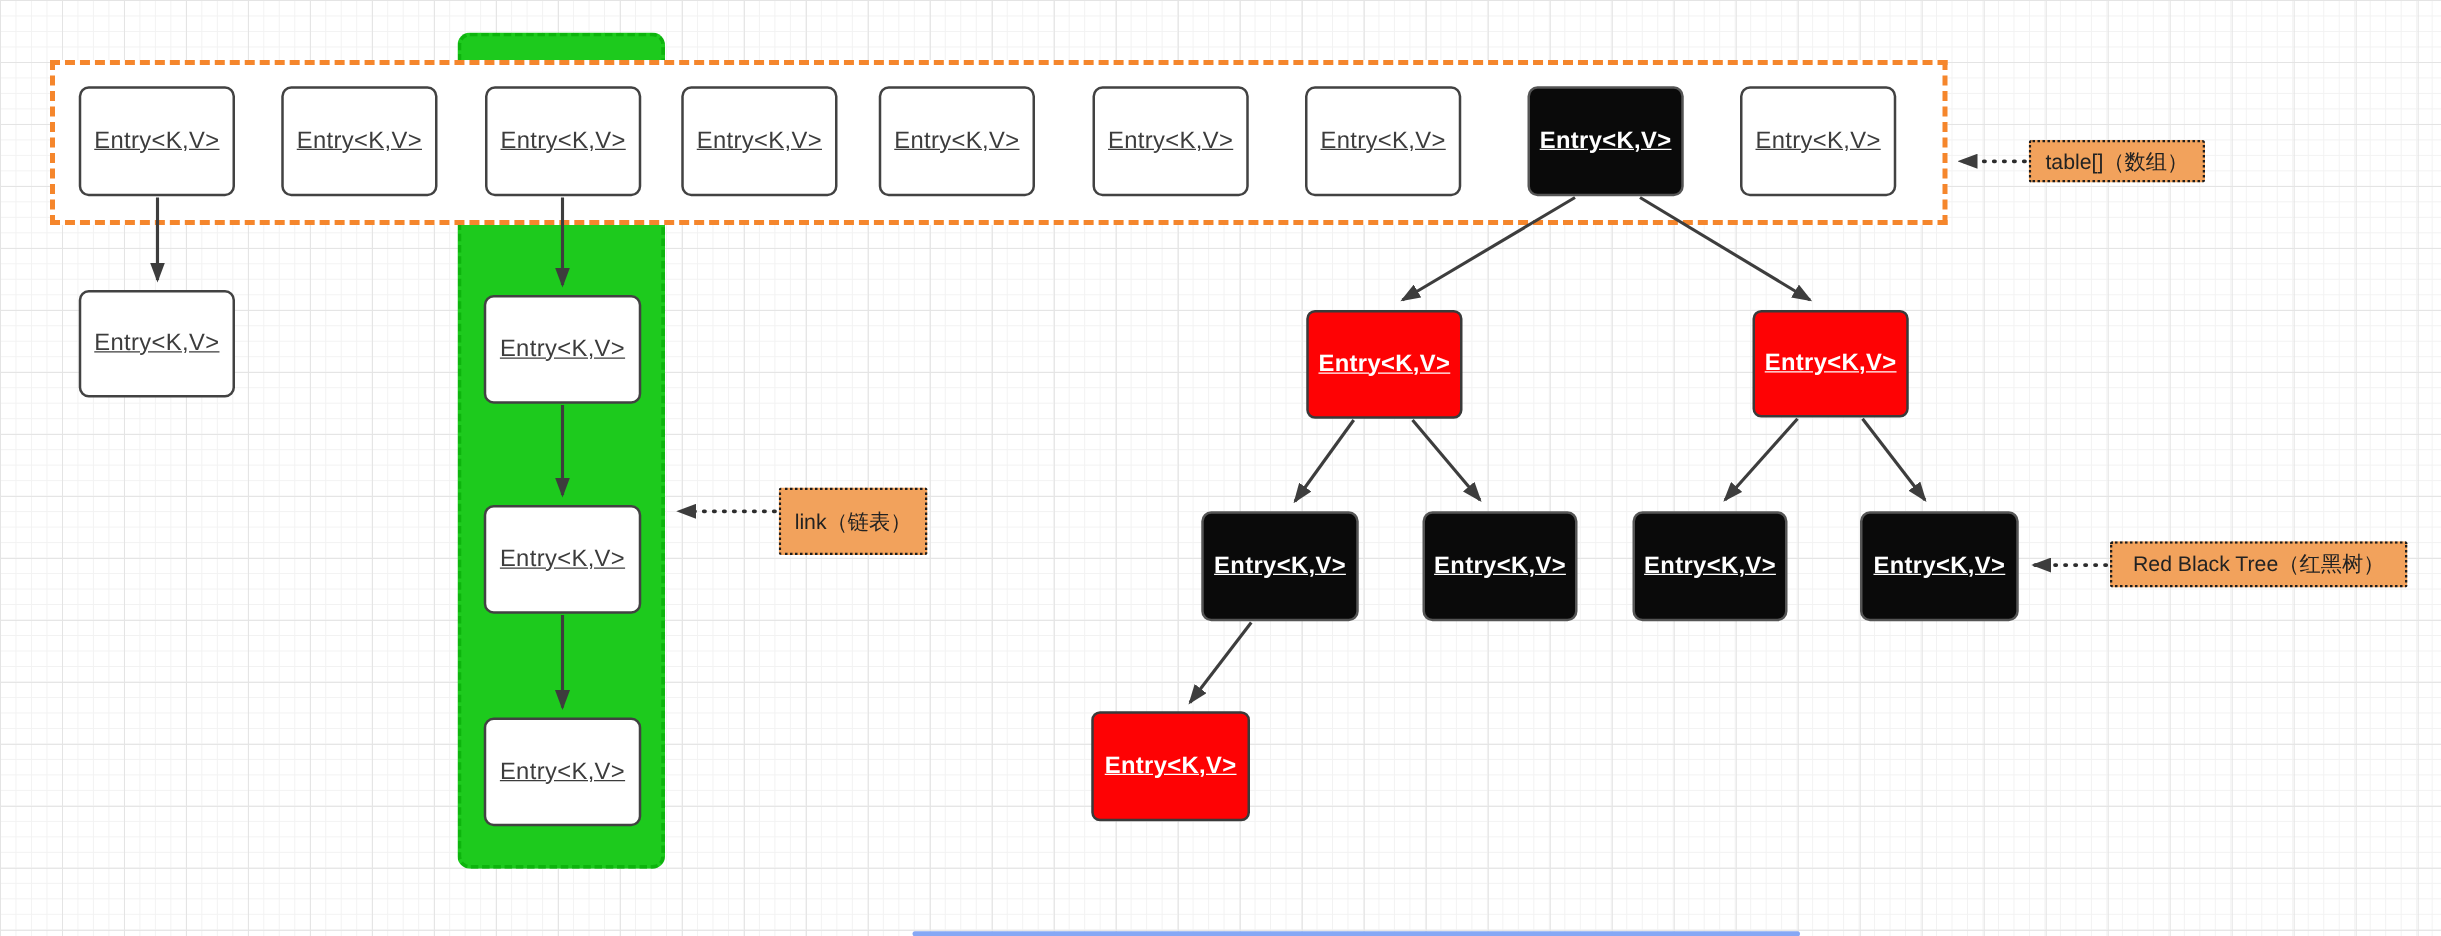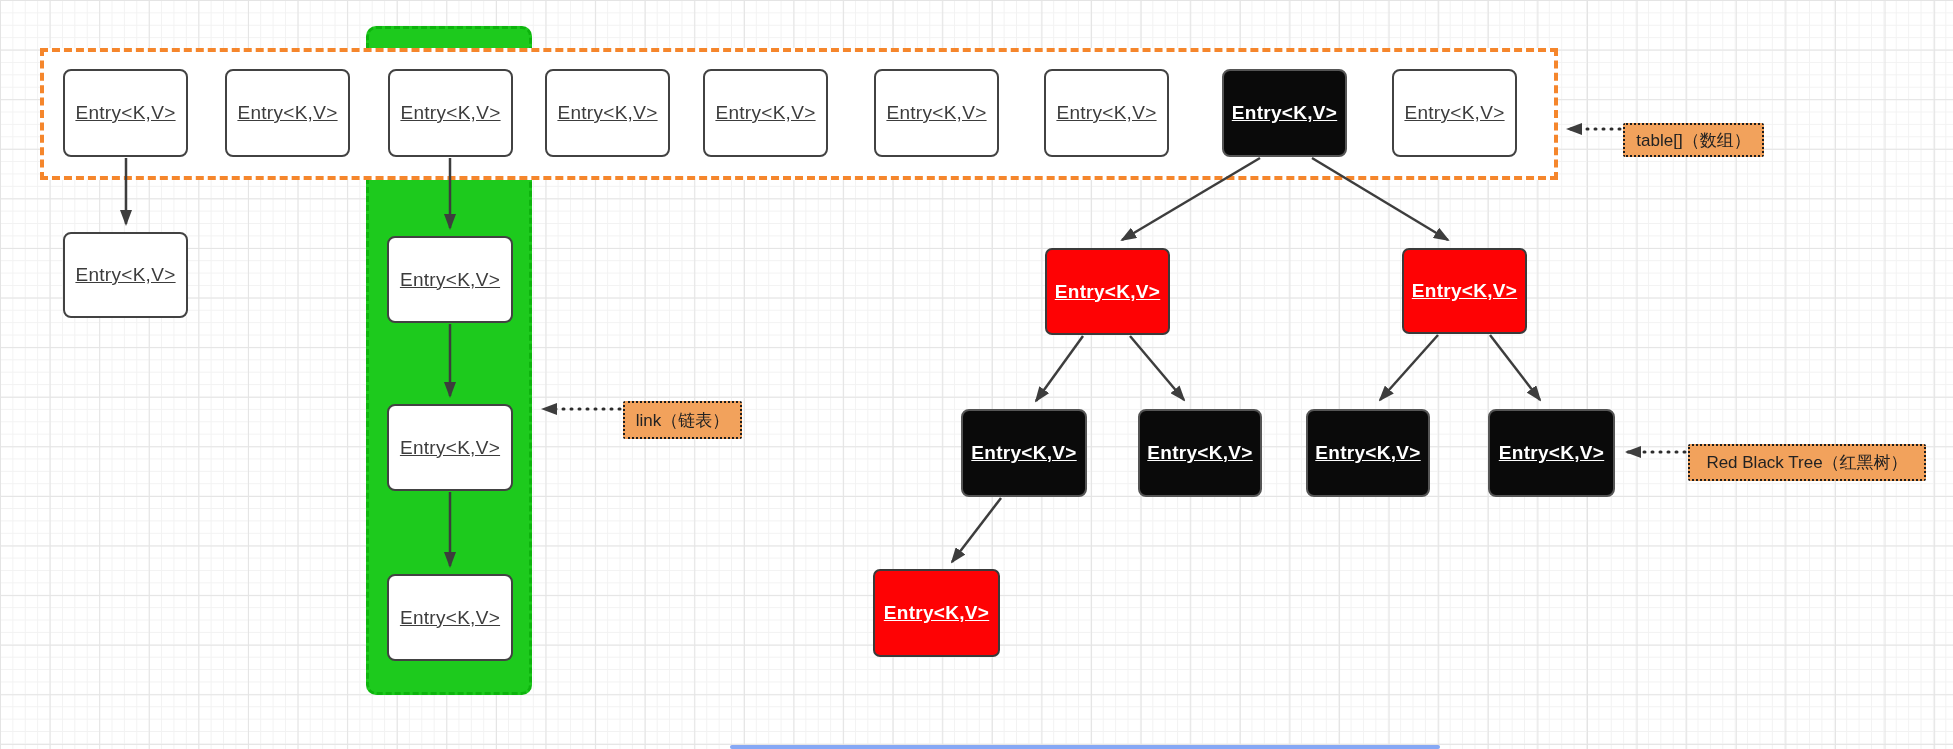--- a/index.html
+++ b/index.html
@@ -36,21 +36,21 @@
     width:125px;height:88px;box-sizing:border-box;border-radius:8px;
     font-size:19px;letter-spacing:.3px;z-index:3;white-space:nowrap;text-decoration:underline;
   }
   .node.white{background:#ffffff;border:2px solid #424242;color:#3c3c3c;}
   .node.black{background:#0a0a0a;border:2px solid #555555;color:#ffffff;font-weight:bold;}
   .node.red{background:#fe0204;border:2px solid #3a3a3a;color:#ffffff;font-weight:bold;border-radius:7px;}
   
   .tag{
     position:absolute;display:flex;align-items:center;justify-content:center;
     background:#f2a25c;border:2px dotted #1c1c1c;border-radius:2px;box-sizing:border-box;
-    font-size:17px;color:#222222;z-index:5;white-space:nowrap;margin-top:11px;
+    font-size:17px;color:#222222;z-index:5;white-space:nowrap;
   }
   svg.wires{position:absolute;left:0;top:0;z-index:4;pointer-events:none;}
   svg.wires line{pointer-events:stroke;}
   
   .hscroll{
     position:absolute;left:730px;bottom:0;width:710px;height:4px;
     background:#86a8f5;border-radius:2px;z-index:6;
   }
 </style>
 </head>
@@ -80,21 +80,21 @@
 
   <div class="node red" style="left:1045px;top:248px;height:87px">Entry&lt;K,V&gt;</div>
   <div class="node red" style="left:1402px;top:248px;height:86px">Entry&lt;K,V&gt;</div>
   <div class="node black" style="left:961px;top:409px;width:126px">Entry&lt;K,V&gt;</div>
   <div class="node black" style="left:1138px;top:409px;width:124px">Entry&lt;K,V&gt;</div>
   <div class="node black" style="left:1306px;top:409px;width:124px">Entry&lt;K,V&gt;</div>
   <div class="node black" style="left:1488px;top:409px;width:127px">Entry&lt;K,V&gt;</div>
   <div class="node red" style="left:873px;top:569px;width:127px">Entry&lt;K,V&gt;</div>
 
   <div class="tag" style="left:1623px;top:112px;width:141px;height:34px">table[]（数组）</div>
-  <div class="tag" style="left:623px;top:390px;width:119px;height:38px">link（链表）</div>
+  <div class="tag" style="left:623px;top:390px;width:119px;height:54px">link（链表）</div>
   <div class="tag" style="left:1688px;top:433px;width:238px;height:37px">Red Black Tree（红黑树）</div>
 
   <svg class="wires" width="1953" height="749">
     <defs>
       <marker id="ah" markerUnits="userSpaceOnUse" markerWidth="16" markerHeight="12" refX="14" refY="6" orient="auto">
         <path d="M0,0 L16,6 L0,12 Z" fill="#3d3d3d"></path>
       </marker>
     </defs>
 
     <line x1="126" y1="158" x2="126" y2="224" stroke="#3d3d3d" stroke-width="2.5" marker-end="url(#ah)"></line>

